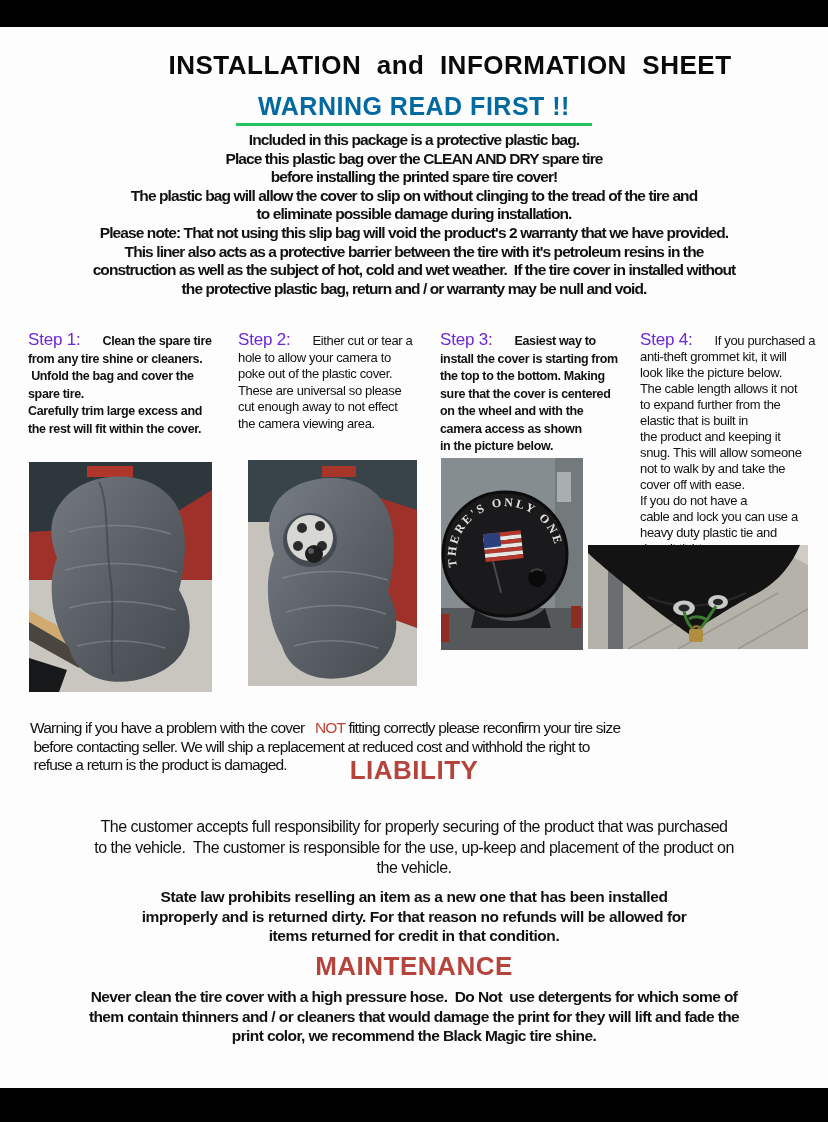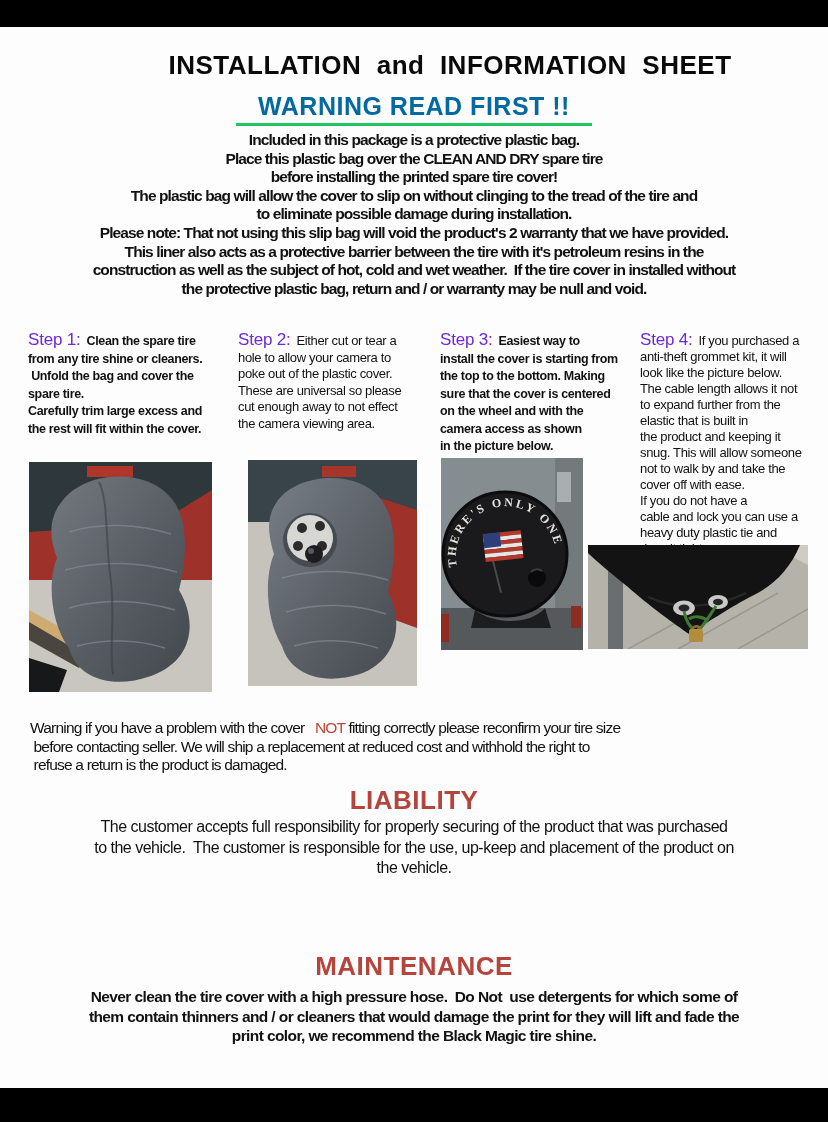--- a/index.html
+++ b/index.html
@@ -27,39 +27,39 @@
   .warn-head span{
     display:inline-block;font-size:25px;font-weight:bold;color:#0369a1;
     border-bottom:3px solid #22c55e;padding:0 22px 2px 22px;letter-spacing:.5px;
   }
   .intro{
     top:131px;font-size:15.5px;font-weight:bold;line-height:18.6px;letter-spacing:-0.9px;
   }
 
   .step{top:332px;line-height:15.5px;}
   .step .lbl{font-size:17px;color:#6d28d9;margin-right:6px;letter-spacing:-0.2px;}
-  .step .txt{letter-spacing:-0.35px;}
+  .step .txt{letter-spacing:-0.35px;margin-left:16px;}
   .s1{left:28px;width:206px;}
   .s2{left:238px;width:200px;}
   .s3{left:440px;width:198px;}
   .s4{left:640px;width:182px;}
   .s1 .txt,.s3 .txt{font-size:12.5px;font-weight:bold;}
   .s2 .txt{font-size:13px;font-weight:400;}
   .s4 .txt{font-size:13px;font-weight:400;line-height:15px;}
 
   .photo{position:absolute;display:block;}
 
   .fitwarn{
     top:719px;left:30px;width:780px;text-align:left;
     font-size:15.5px;font-weight:normal;line-height:18.5px;letter-spacing:-0.8px;
   }
   .fitwarn .not{color:#c04536;}
 
   .red-head{font-size:26px;font-weight:bold;color:#b5453c;letter-spacing:.5px;}
-  .liab-head{top:785px;}
+  .liab-head{top:755px;}
   .liab-p1{top:817px;font-size:16px;font-weight:normal;line-height:20.5px;letter-spacing:-0.5px;}
   .liab-p2{top:887px;font-size:15.5px;font-weight:bold;line-height:19.5px;letter-spacing:-0.4px;}
   .maint-head{top:951px;}
   .maint-p{top:987px;font-size:15.5px;font-weight:bold;line-height:19.5px;letter-spacing:-0.6px;}
 </style>
 </head>
 <body>
 
 <div class="page">
 
@@ -217,20 +217,23 @@
   </svg>
 
   <div class="abs fitwarn pre"><span>Warning if you have a problem with the cover   </span><span class="not">NOT</span><span> fitting correctly please reconfirm your tire size
  before contacting seller. We will ship a replacement at reduced cost and withhold the right to
  refuse a return is the product is damaged.</span></div>
 
   <div class="abs center red-head liab-head">LIABILITY</div>
   <div class="abs center liab-p1 pre">The customer accepts full responsibility for properly securing of the product that was purchased
 to the vehicle.  The customer is responsible for the use, up-keep and placement of the product on
 the vehicle.</div>
+  <div class="abs center liab-p2 pre">State law prohibits reselling an item as a new one that has been installed
+improperly and is returned dirty. For that reason no refunds will be allowed for
+items returned for credit in that condition.</div>
 
   <div class="abs center red-head maint-head">MAINTENANCE</div>
   <div class="abs center maint-p pre">Never clean the tire cover with a high pressure hose.  Do Not  use detergents for which some of
 them contain thinners and / or cleaners that would damage the print for they will lift and fade the
 print color, we recommend the Black Magic tire shine.</div>
 
   <div class="bar bottom"></div>
 </div>
 
 </body></html>

